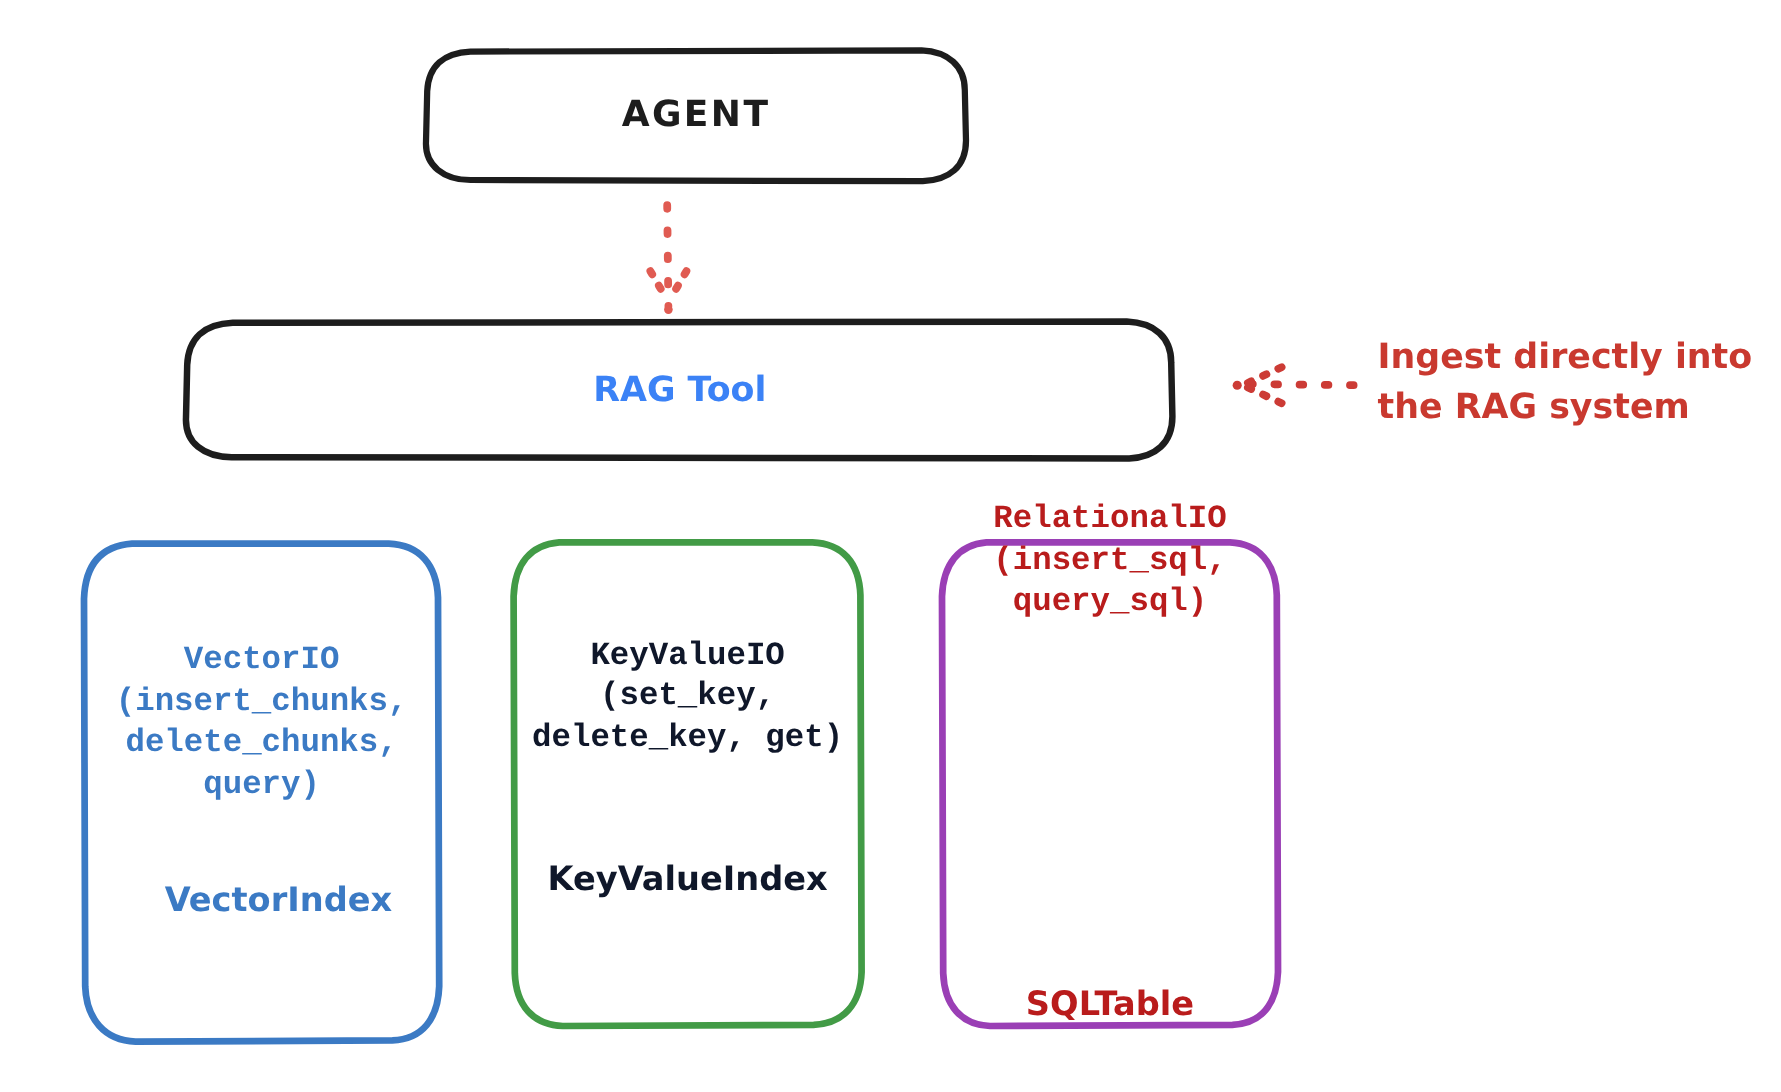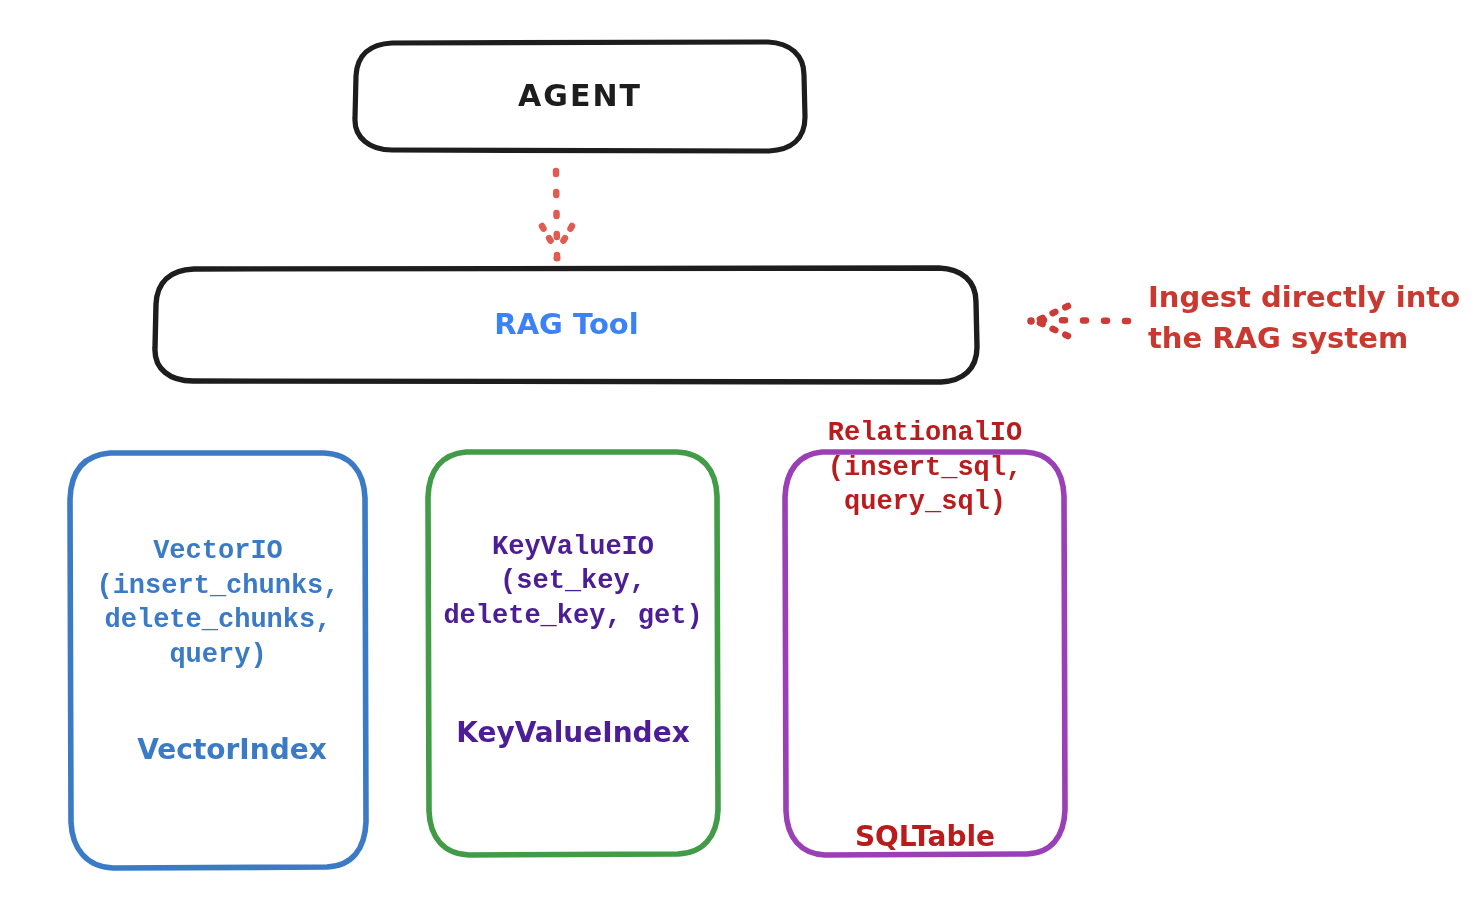--- a/index.html
+++ b/index.html
@@ -78,21 +78,21 @@
     color: #3b7ac4;
   }
   #vector-text .store-title { margin-top: -18px; }
   #vector-text .store-index { margin-top: 60px; margin-left: 28px; }
 
   #kv-text {
     left: 428px;
     top: 452px;
     width: 290px;
     height: 403px;
-    color: #4c1d95;
+    color: #0f172a;
     gap: 38px;
   }
   #kv-text .store-title { margin-top: -26px; }
   #kv-text .store-index { margin-top: 44px; }
 
   #rel-text {
     left: 785px;
     top: 452px;
     width: 280px;
     height: 403px;

